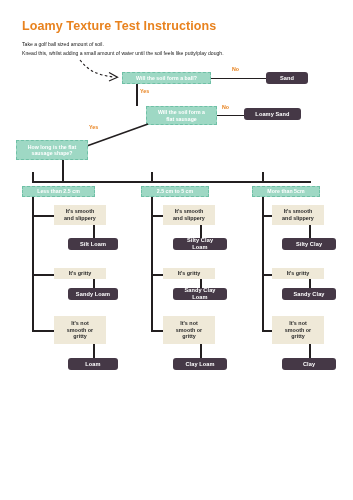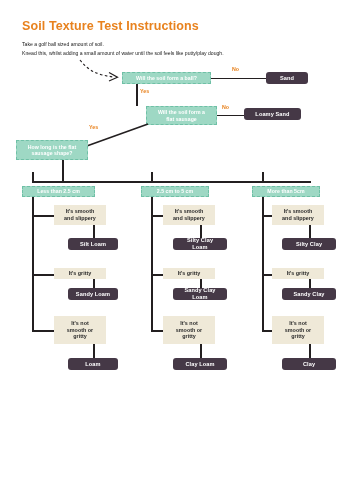--- a/index.html
+++ b/index.html
@@ -57,21 +57,21 @@
   }
 
   .diag{position:absolute;}
   .dashwrap{position:absolute;left:78px;top:58px;}
 </style>
 </head>
 <body>
 
 <div id="page">
 
-  <div class="title">Soil Texture Test Instructions</div>
+  <div class="title">Loamy Texture Test Instructions</div>
   <div class="intro">
     <div>Take a golf ball sized amount of soil.</div>
     <div>Knead this, whilst adding a small amount of water until the soil feels like putty/play dough.</div>
   </div>
 
   <svg class="dashwrap" width="44" height="24">
     <path d="M2,2 C10,12 18,17 36,19" stroke="#231f20" stroke-width="1.2" fill="none" stroke-dasharray="2.5,2.5"></path>
     <path d="M31,14.5 L39.5,19.2 L31,23" stroke="#231f20" stroke-width="1.2" fill="none"></path>
   </svg>
 

